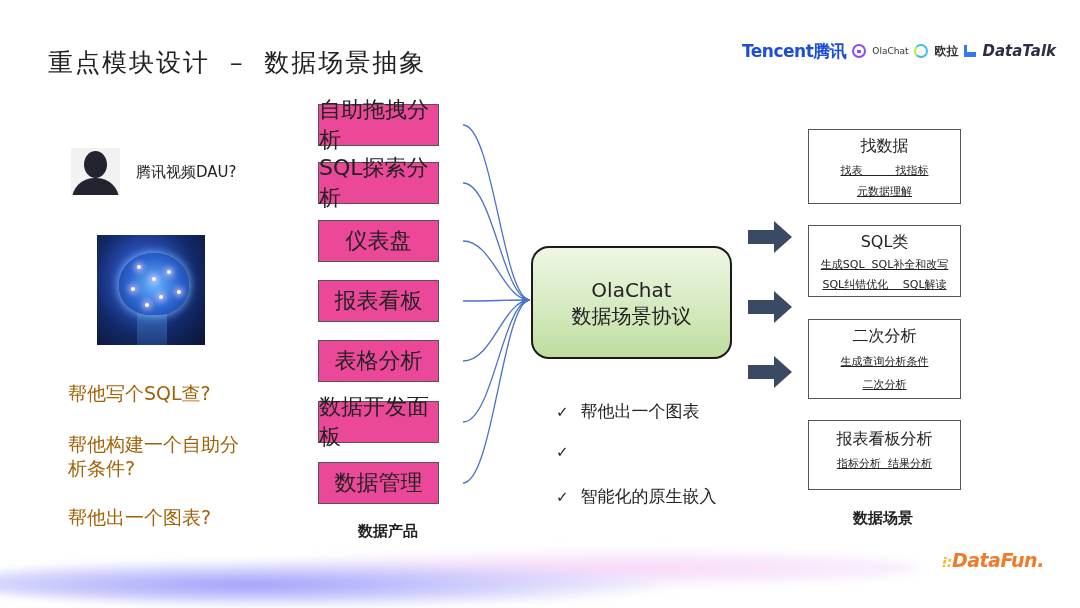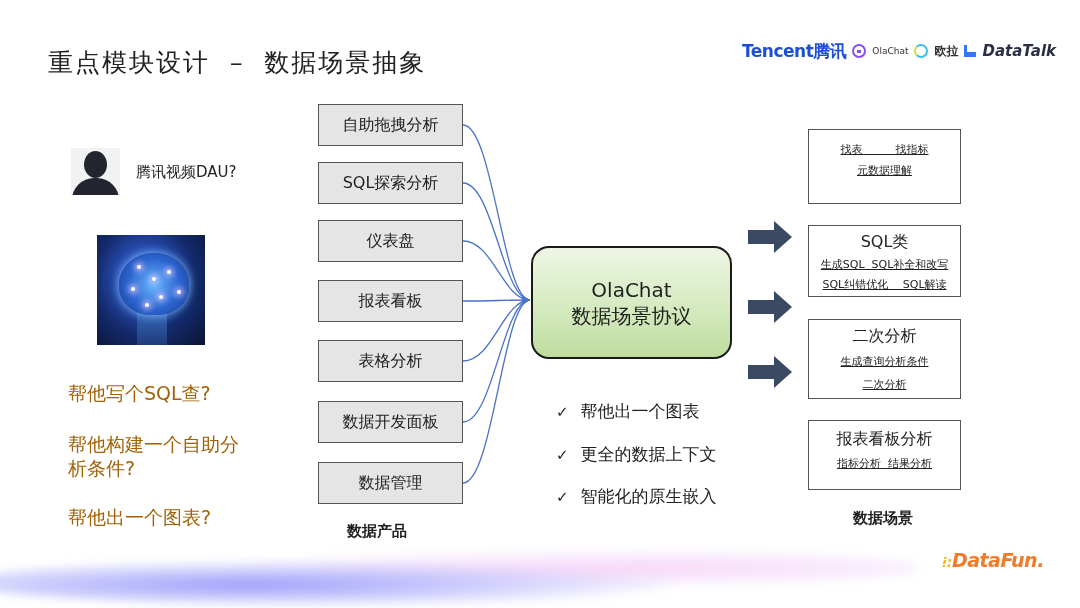--- a/index.html
+++ b/index.html
@@ -33,22 +33,22 @@
   .avatar .body { position: absolute; left: 1px; top: 30px; width: 47px; height: 30px; border-radius: 22px 22px 0 0; background: #22252f; }
   .question { left: 136px; top: 163px; font-size: 15px; color: #222; }
   .brain { left: 97px; top: 235px; width: 108px; height: 110px;
     background: radial-gradient(ellipse at 45% 40%, #5a9cf0 0%, #2a4fb8 30%, #132a6b 60%, #0a1432 100%); overflow: hidden; }
   .brain .head-shape { position: absolute; left: 22px; top: 18px; width: 70px; height: 62px; border-radius: 50% 50% 45% 45%;
     background: radial-gradient(circle at 50% 50%, #6ab8ff 0%, #2b63cf 55%, #173d8f 100%); box-shadow: 0 0 10px #7fc4ff; }
   .brain .neck { position: absolute; left: 40px; top: 70px; width: 30px; height: 45px; background: linear-gradient(#3b6fc4, #1b3573); }
   .brain .dot { position: absolute; width: 4px; height: 4px; border-radius: 50%; background: #fff; box-shadow: 0 0 6px 2px #e2c8ff; }
   .help { left: 68px; font-size: 19px; color: #a16207; line-height: 24px; }
   
-  .pbox { left: 318px; width: 145px; height: 42px; border: 1px solid #555; background: #e5e5e5; box-sizing: border-box;
-    display: flex; align-items: center; justify-content: center; font-size: 16px; color: #222; }
+  .pbox { left: 318px; width: 121px; height: 42px; border: 1px solid #555; background: #ec4899; box-sizing: border-box;
+    display: flex; align-items: center; justify-content: center; font-size: 22px; color: #222; }
   .caption { font-size: 15px; font-weight: bold; color: #222; }
   
   .center { left: 531px; top: 246px; width: 201px; height: 113px; border: 2px solid #1a1a1a; border-radius: 18px; box-sizing: border-box;
     background: linear-gradient(180deg, #eef6e4 0%, #d5eac0 55%, #bedd9e 100%);
     display: flex; flex-direction: column; align-items: center; justify-content: center; font-size: 20px; color: #222; line-height: 26px; }
   .feat { left: 556px; font-size: 17px; color: #222; display: flex; align-items: center; gap: 12px; }
   .feat .chk { font-size: 15px; }
   
   .arrow { left: 748px; width: 44px; height: 32px; }
   
@@ -118,51 +118,51 @@
     </g>
 </svg>
 
 <div class="abs pbox" style="top:104px">自助拖拽分析</div>
 <div class="abs pbox" style="top:162px">SQL探索分析</div>
 <div class="abs pbox" style="top:220px">仪表盘</div>
 <div class="abs pbox" style="top:280px">报表看板</div>
 <div class="abs pbox" style="top:340px">表格分析</div>
 <div class="abs pbox" style="top:401px">数据开发面板</div>
 <div class="abs pbox" style="top:462px">数据管理</div>
-<div class="abs caption" style="left:347px;top:522px">数据产品</div>
+<div class="abs caption" style="left:358px;top:522px">数据产品</div>
 
 <div class="abs center">
   <span>OlaChat</span>
   <span>数据场景协议</span>
 </div>
 
 <div class="abs feat" style="top:400px">
   <span class="chk">✓</span>
   <span>帮他出一个图表</span>
 </div>
 <div class="abs feat" style="top:443px">
   <span class="chk">✓</span>
-  <span>更全的数据上下文</span>
 </div>
 <div class="abs feat" style="top:485px">
   <span class="chk">✓</span>
   <span>智能化的原生嵌入</span>
 </div>
 
 <svg class="abs arrow" style="top:221px" viewBox="0 0 44 32">
   <polygon points="0,9 26,9 26,0 44,16 26,32 26,23 0,23" fill="#3b4a63"></polygon>
 </svg>
 <svg class="abs arrow" style="top:291px" viewBox="0 0 44 32">
   <polygon points="0,9 26,9 26,0 44,16 26,32 26,23 0,23" fill="#3b4a63"></polygon>
 </svg>
 <svg class="abs arrow" style="top:356px" viewBox="0 0 44 32">
   <polygon points="0,9 26,9 26,0 44,16 26,32 26,23 0,23" fill="#3b4a63"></polygon>
 </svg>
 
 <div class="abs sbox" style="top:129px;height:75px;padding-top:6px">
+  <div class="h">找数据</div>
   <div class="s" style="margin-top:6px;white-space:pre">找表　　　找指标</div>
   <div class="s" style="margin-top:6px">元数据理解</div>
 </div>
 <div class="abs sbox" style="top:225px;height:72px;padding-top:6px">
   <div class="h">SQL类</div>
   <div class="s" style="margin-top:4px;white-space:pre">生成SQL  SQL补全和改写</div>
   <div class="s" style="margin-top:5px;white-space:pre">SQL纠错优化　 SQL解读</div>
 </div>
 <div class="abs sbox" style="top:319px;height:80px;padding-top:6px">
   <div class="h">二次分析</div>

